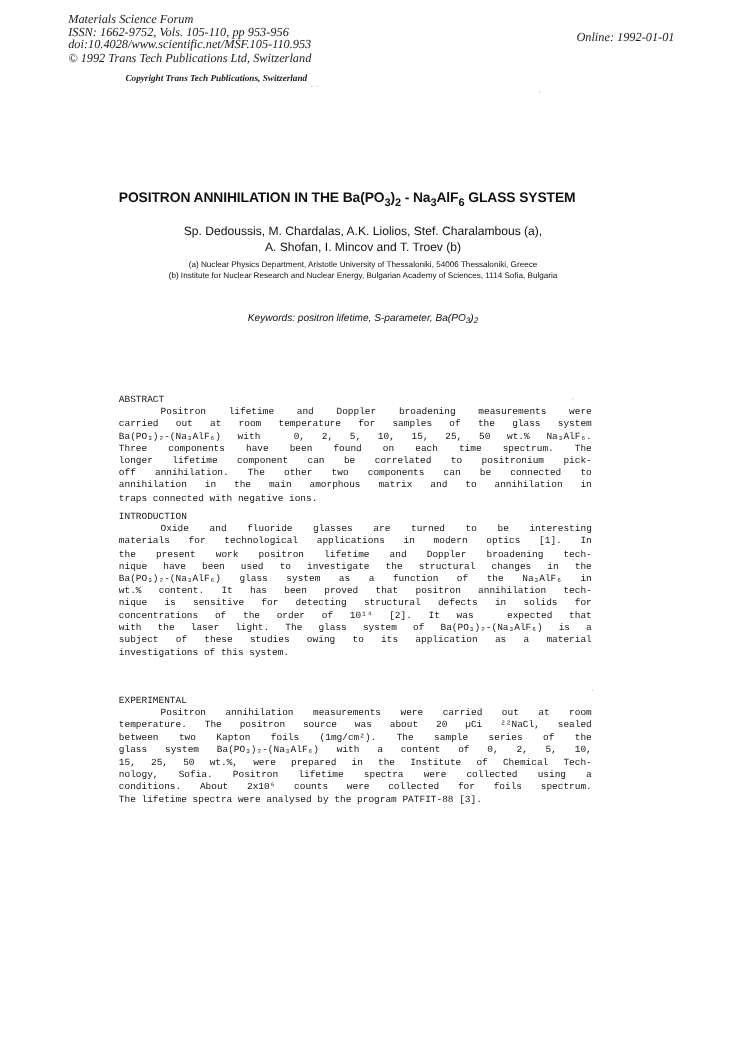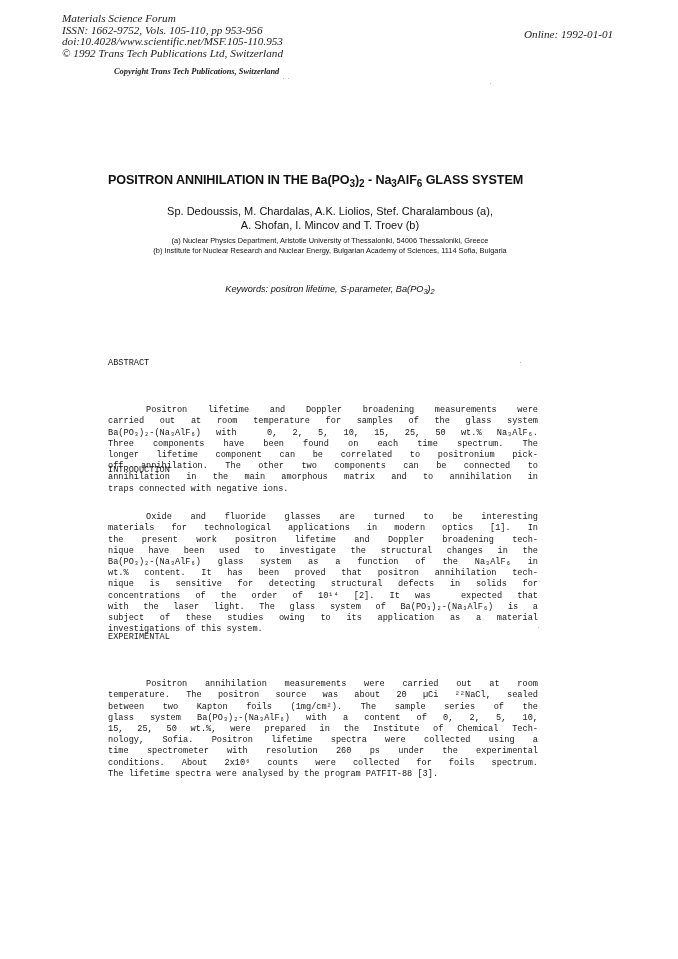--- a/index.html
+++ b/index.html
@@ -10,21 +10,21 @@
     .title { position: absolute; left: 108px; top: 173px; width: 440px; font-family: "Liberation Sans", sans-serif; font-weight: bold; font-size: 12.6px; white-space: nowrap; letter-spacing: -0.1px; }
     .title sub { font-size: 10px; vertical-align: -3px; line-height: 0; }
     .authors { position: absolute; left: 100px; top: 204px; width: 460px; text-align: center; font-family: "Liberation Sans", sans-serif; font-size: 11px; line-height: 14px; }
     .affil { position: absolute; left: 100px; top: 236px; width: 460px; text-align: center; font-family: "Liberation Sans", sans-serif; font-size: 7.4px; line-height: 9.8px; white-space: nowrap; }
     .keywords { position: absolute; left: 100px; top: 284px; width: 460px; text-align: center; font-family: "Liberation Sans", sans-serif; font-style: italic; font-size: 9.2px; }
     .keywords sub { font-size: 7.4px; vertical-align: -2px; line-height: 0; }
     .body { position: absolute; left: 108px; width: 430px; font-family: "Liberation Mono", monospace; font-weight: normal; font-size: 8.6px; line-height: 11.2px; color: #151515; }
     .line { display: block; white-space: pre; text-align: justify; text-align-last: justify; height: 11.2px; overflow: visible; }
     .line.last { text-align-last: left; }
     .heading { display: block; white-space: pre; height: 11.2px; }
-    .indent { padding-left: 38px; margin-top: 36px; }
+    .indent { padding-left: 38px; }
     .speck { position: absolute; width: 1px; height: 1px; background: #bbb; }
   </style>
 </head>
 <body>
 
 <div class="meta">
   <div>Materials Science Forum</div>
   <div>ISSN: 1662-9752, Vols. 105-110, pp 953-956</div>
   <div>doi:10.4028/www.scientific.net/MSF.105-110.953</div>
   <div>© 1992 Trans Tech Publications Ltd, Switzerland</div>
@@ -74,21 +74,20 @@
 </div>
 
 <div class="body" style="top:632px;">
   <span class="heading">EXPERIMENTAL</span>
   <span class="line indent">Positron annihilation measurements were carried out at room</span>
   <span class="line">temperature. The positron source was about 20 µCi ²²NaCl, sealed</span>
   <span class="line">between two Kapton foils (1mg/cm²). The sample series of the</span>
   <span class="line">glass system Ba(PO₃)₂-(Na₃AlF₆) with a content of 0, 2, 5, 10,</span>
   <span class="line">15, 25, 50 wt.%, were prepared in the Institute of Chemical Tech-</span>
   <span class="line">nology, Sofia. Positron lifetime spectra were collected using a</span>
-  <span class="line">time spectrometer with resolution 260 ps under the experimental</span>
   <span class="line">conditions. About 2x10⁶ counts were collected for foils spectrum.</span>
   <span class="line last">The lifetime spectra were analysed by the program PATFIT-88 [3].</span>
 </div>
 
 <div class="speck" style="left:283px;top:78px;"></div>
 <div class="speck" style="left:288px;top:78px;"></div>
 <div class="speck" style="left:490px;top:83px;"></div>
 <div class="speck" style="left:520px;top:362px;"></div>
 <div class="speck" style="left:538px;top:627px;"></div>
 

